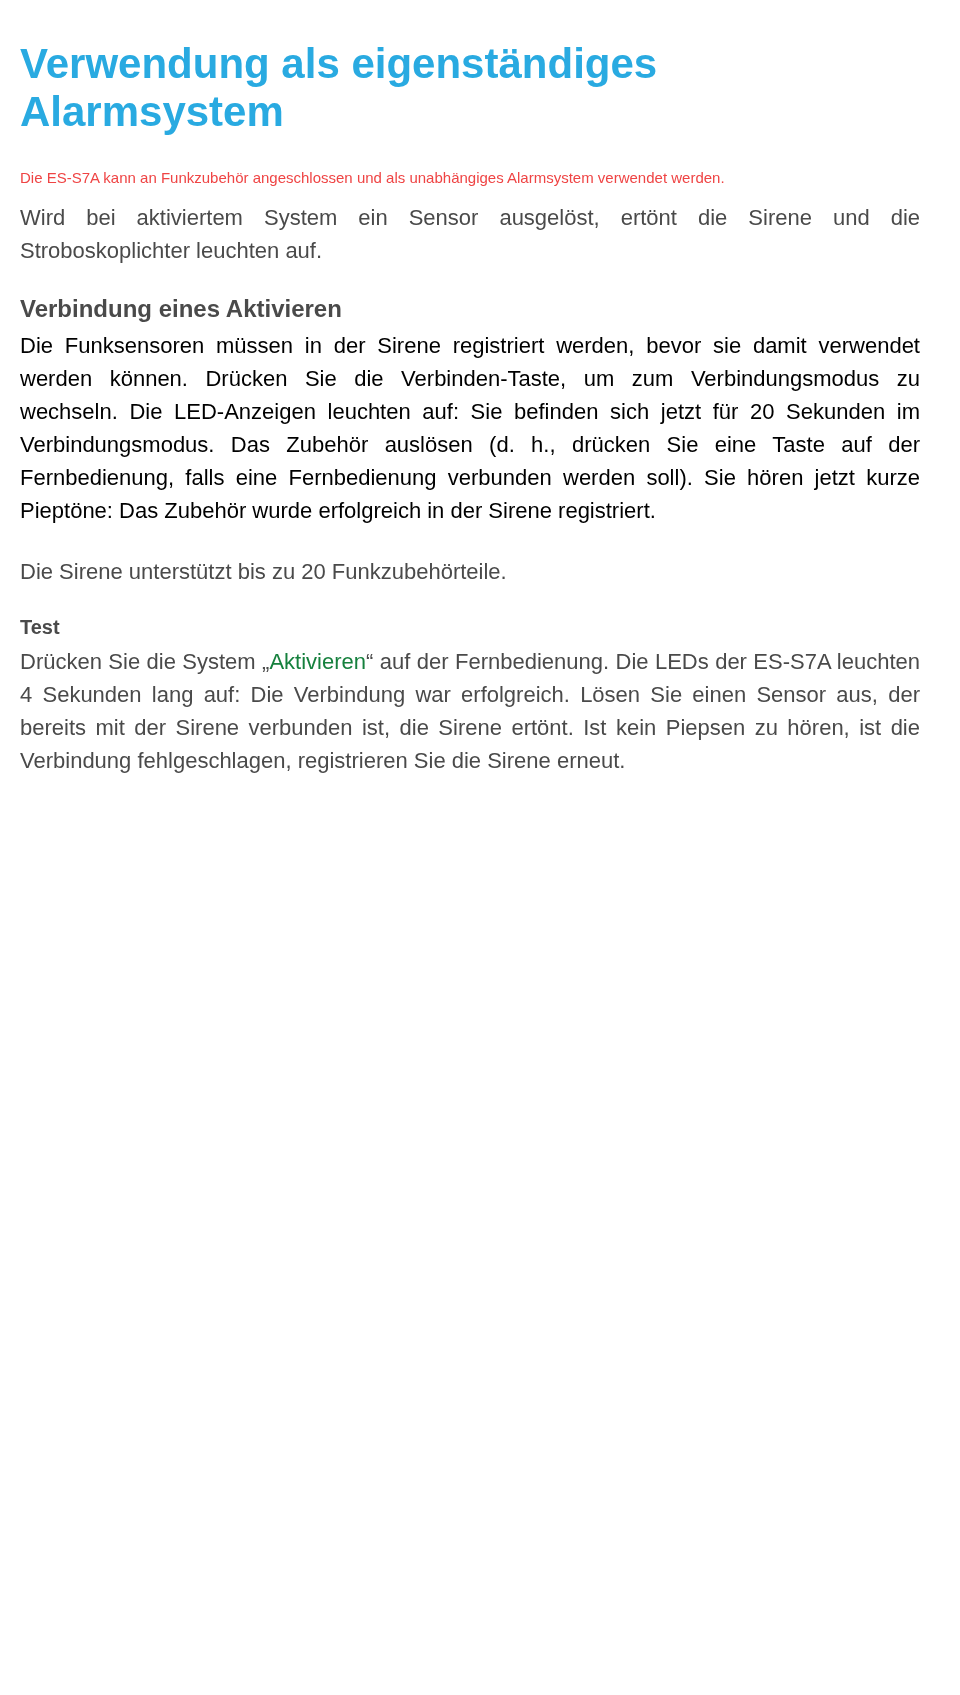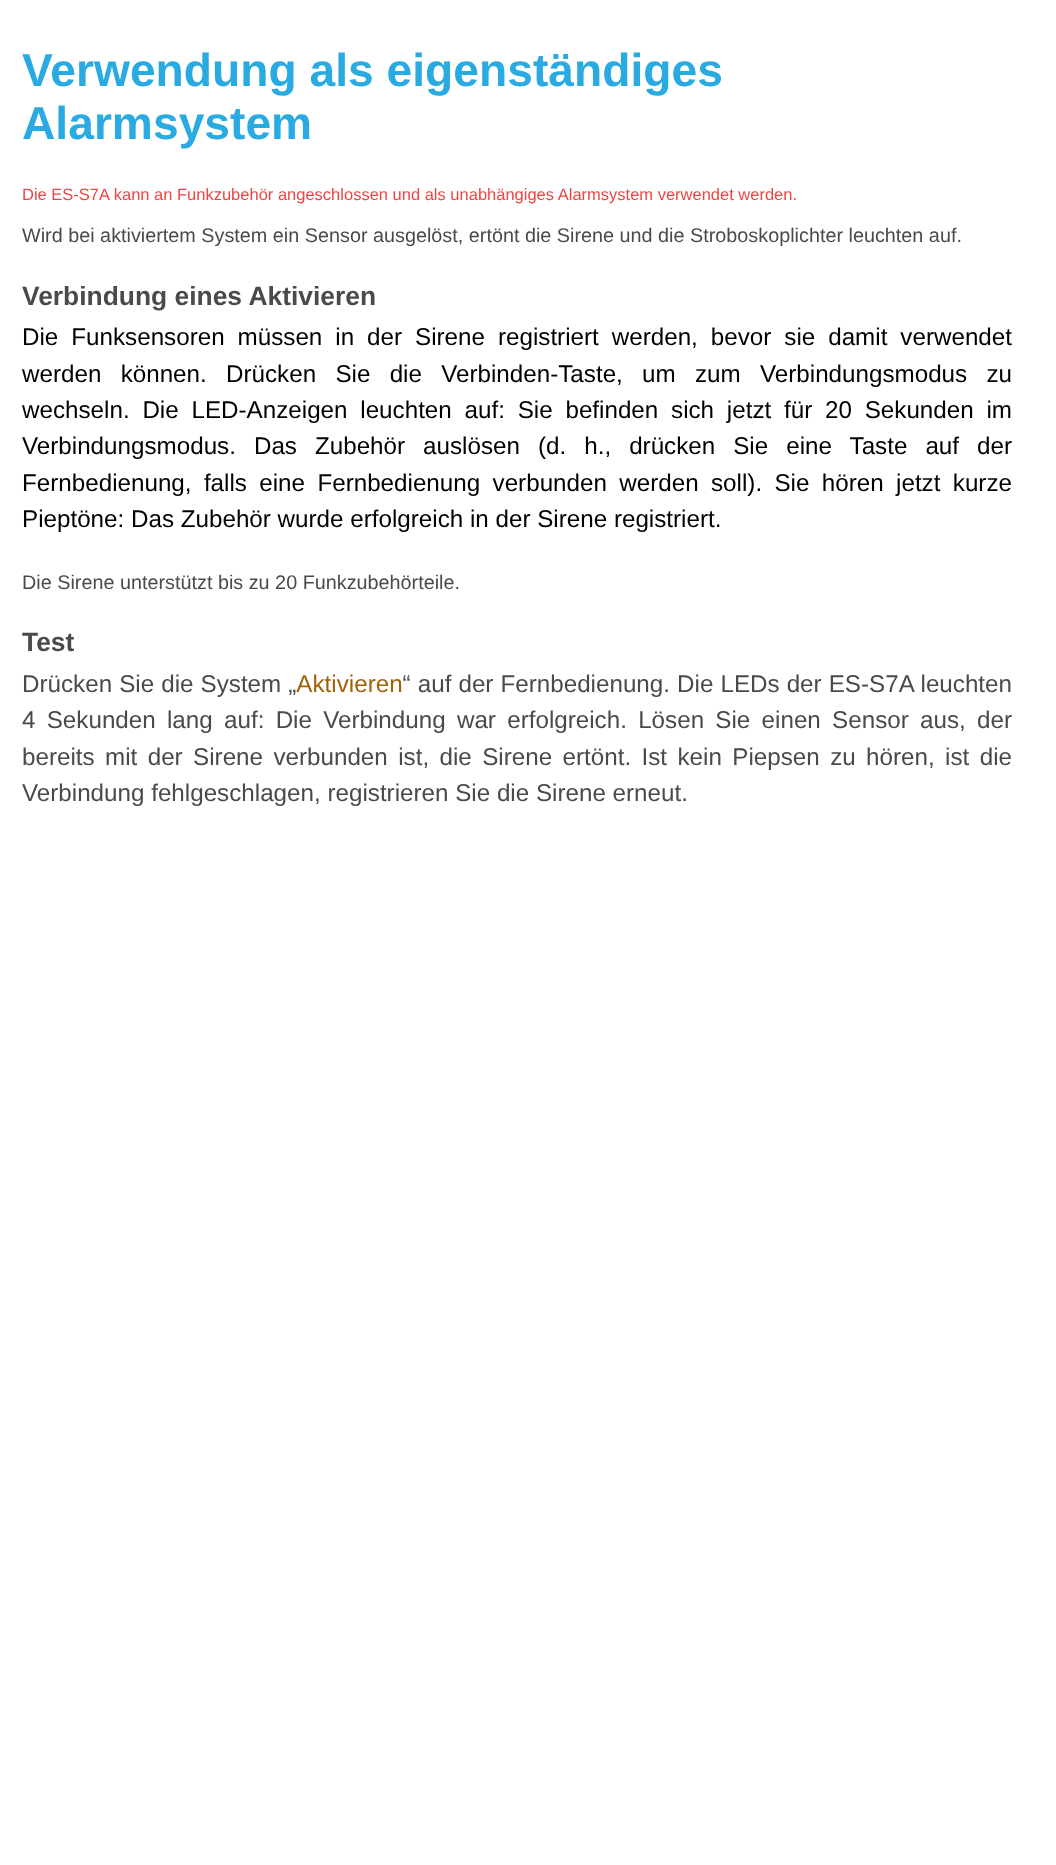--- a/index.html
+++ b/index.html
@@ -30,21 +30,21 @@
     }
 
     .intro-paragraph {
       font-size: 15px;
       line-height: 1.5;
       color: #ef4444;
       margin-bottom: 12px;
     }
 
     .paragraph {
-      font-size: 18px;
+      font-size: 22px;
       line-height: 1.5;
       color: #4a4a4a;
       margin-bottom: 28px;
       text-align: justify;
     }
 
     .section-heading {
       font-size: 24px;
       font-weight: bold;
       color: #4a4a4a;
@@ -53,29 +53,29 @@
 
     .section-text {
       font-size: 22px;
       line-height: 1.5;
       color: #000000;
       text-align: justify;
       margin-bottom: 28px;
     }
 
     .highlight-blue {
-      color: #a16207;
+      color: #15803d;
     }
 
     .test-section {
       margin-top: 10px;
     }
 
     .test-heading {
-      font-size: 24px;
+      font-size: 20px;
       font-weight: bold;
       color: #4a4a4a;
       margin-bottom: 6px;
     }
 
     .test-text {
       font-size: 22px;
       line-height: 1.5;
       color: #4a4a4a;
       text-align: justify;

